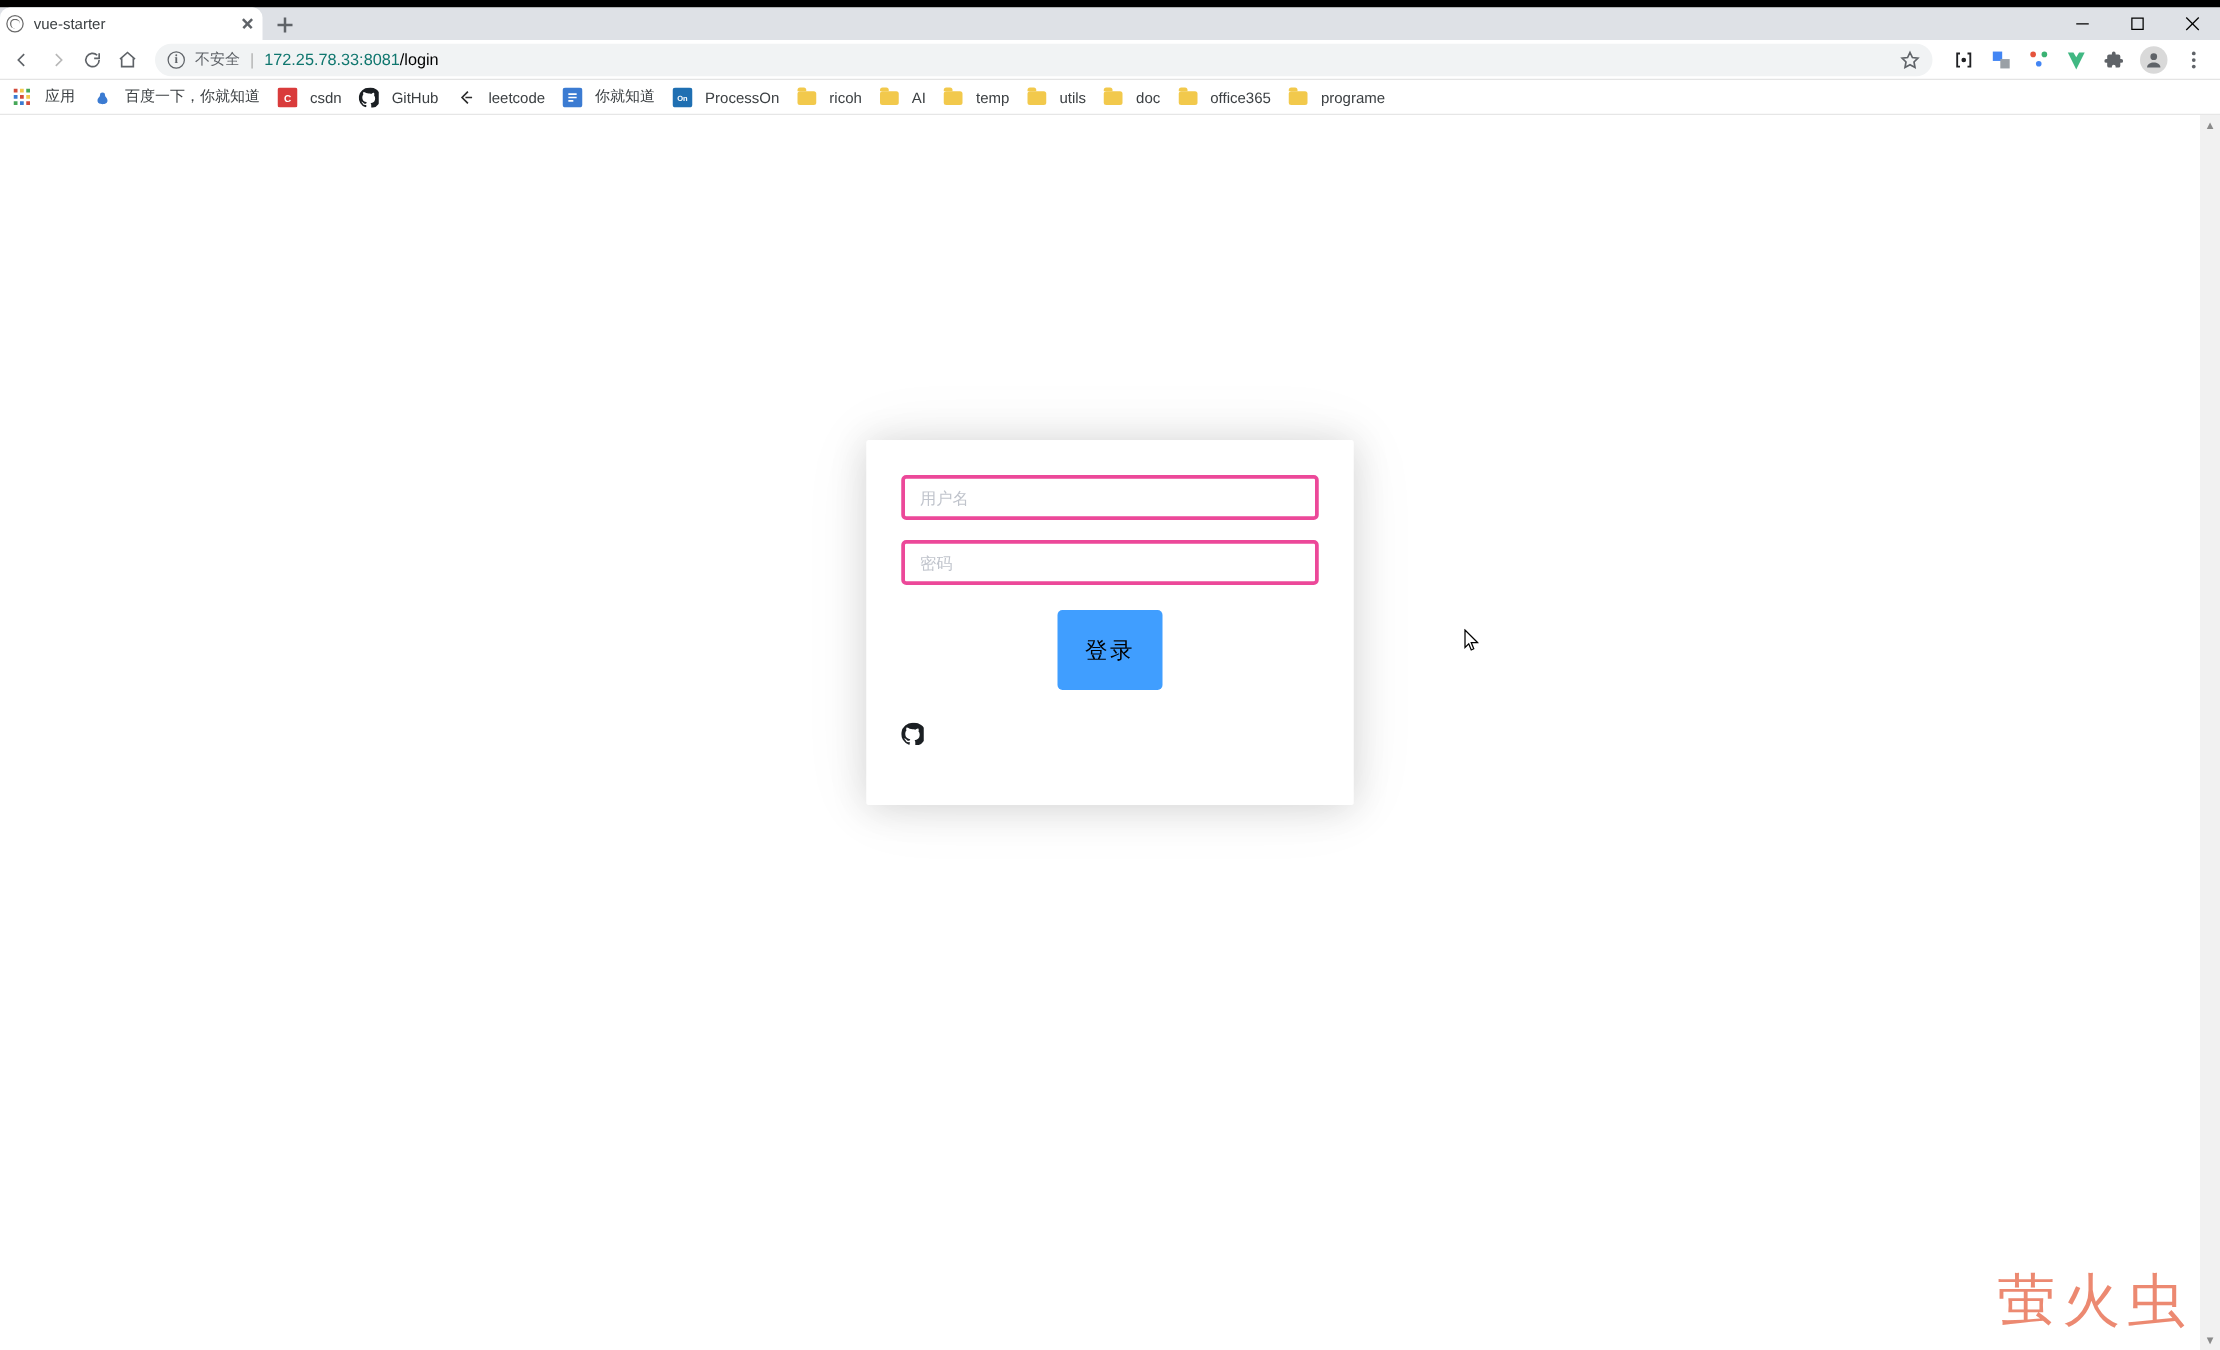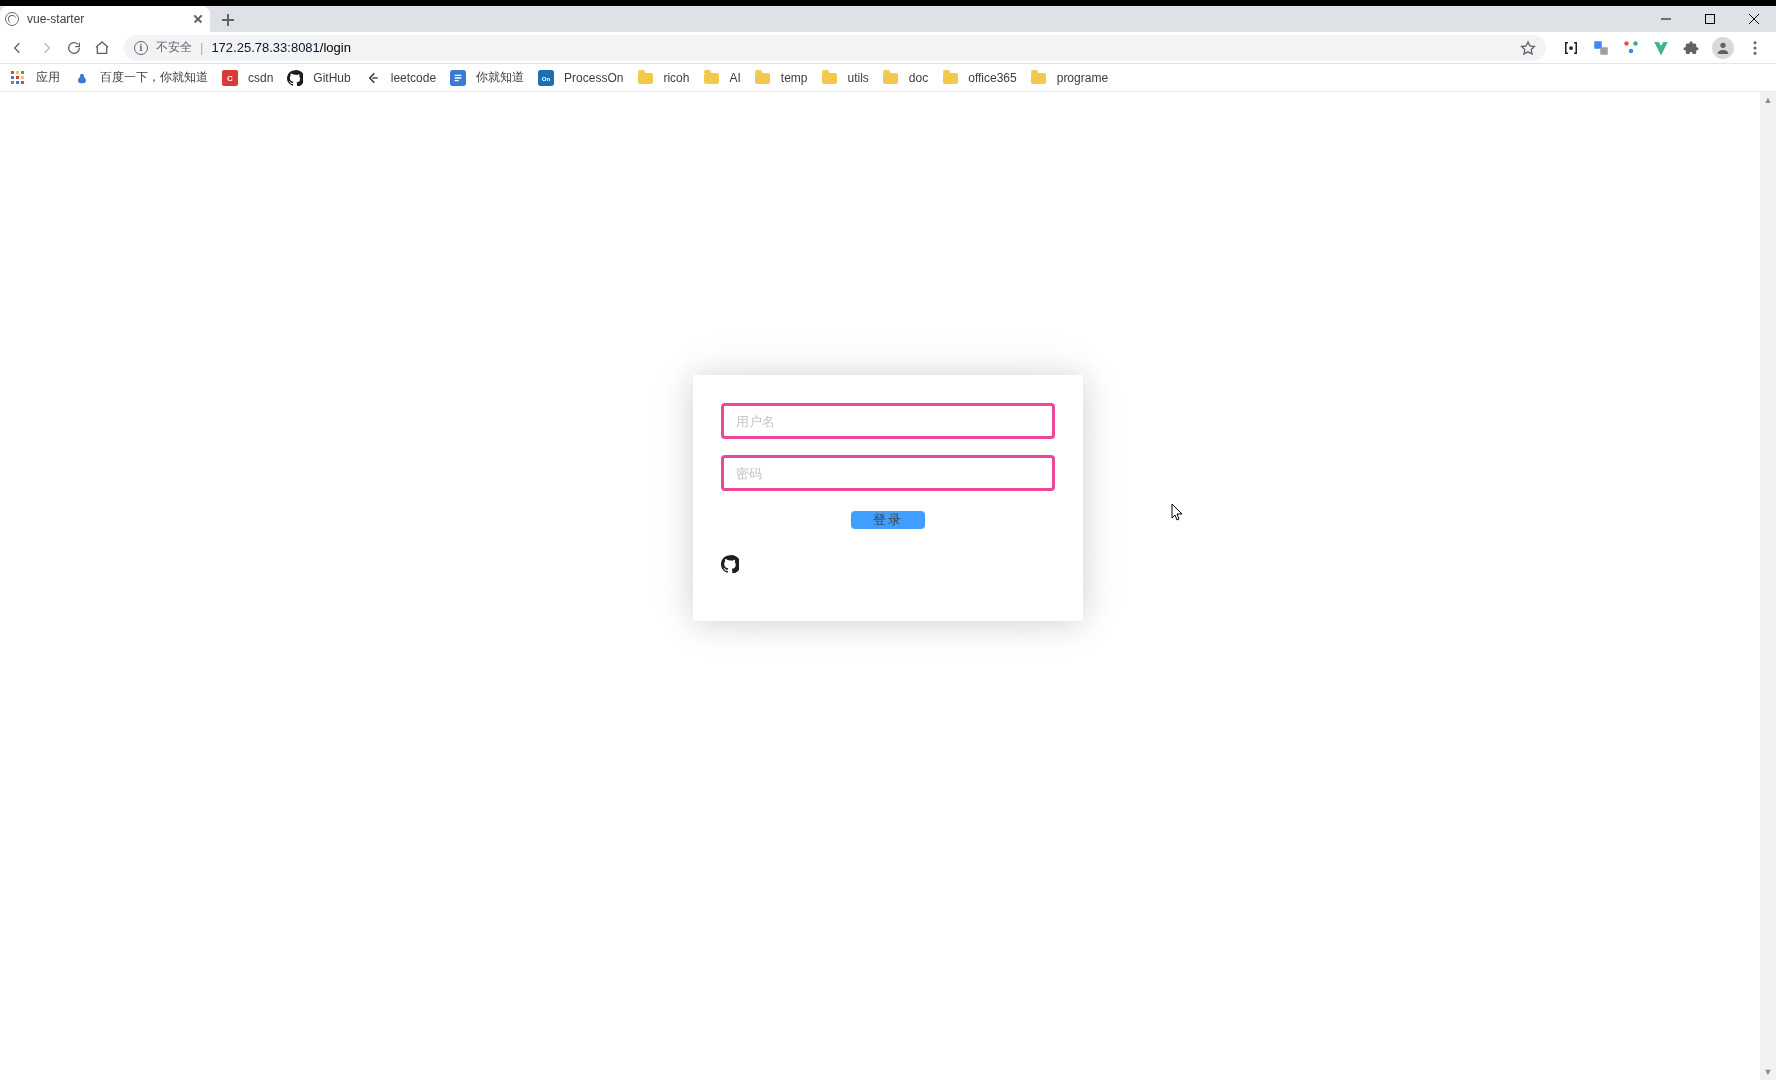--- a/index.html
+++ b/index.html
@@ -41,21 +41,21 @@
   
   .toolbar{height:32px;background:var(--toolbar-bg);border-bottom:1px solid #e4e4e4;display:flex;align-items:center;padding:0 6px;gap:4px;}
   .navbtn{width:24px;height:24px;display:flex;align-items:center;justify-content:center;color:var(--icon);border-radius:50%;}
   .navbtn svg{width:16px;height:16px;stroke:#5f6368;fill:none;stroke-width:2;}
   .navbtn.disabled svg{stroke:#b8b8b8;}
   .omnibox{flex:1;height:26px;background:#f1f3f4;border-radius:13px;display:flex;align-items:center;padding:0 10px;gap:8px;margin:0 6px;}
   .omnibox .site-info{width:14px;height:14px;border:1.5px solid #5f6368;border-radius:50%;display:flex;align-items:center;justify-content:center;font-size:10px;line-height:1;color:#5f6368;font-family:Georgia,serif;font-weight:bold;}
   .omnibox .warn{font-size:12px;color:#5f6368;}
   .omnibox .sep{color:#b0b0b0;}
   .omnibox .url{font-size:13px;color:#202124;}
-  .omnibox .url .host{color:#0f172a;}
+  .omnibox .url .host{color:#0f766e;}
   .omnibox .url .path{color:#000000;}
   .omnibox .right{margin-left:auto;display:flex;align-items:center;gap:14px;}
   .star{width:16px;height:16px;}
 
   .ext-icons{display:flex;align-items:center;gap:12px;padding:0 6px;}
   .ext-icons .ico{width:18px;height:18px;display:flex;align-items:center;justify-content:center;}
   .avatar{width:22px;height:22px;border-radius:50%;background:#d9d9d9;display:flex;align-items:center;justify-content:center;}
 
   
   .bookbar{height:28px;background:var(--toolbar-bg);border-bottom:1px solid #e6e6e6;display:flex;align-items:center;gap:14px;padding:0 10px;font-size:12px;color:#3c4043;}
@@ -83,22 +83,22 @@
     box-shadow:0 2px 30px rgba(0,0,0,.14), 0 0 60px rgba(0,0,0,.06);
     padding:28px 28px 48px;
   }
   .fld{
     width:100%;height:36px;border:3px solid #ec4899;border-radius:4px;
     background:#fff;padding:0 12px;font-size:13px;outline:none;margin-bottom:16px;
   }
   .fld::placeholder{color:#c0c4cc;}
   .btn-row{display:flex;justify-content:center;margin-top:4px;}
   .btn{
-    background:var(--blue);color:#404040;border:none;border-radius:4px;
-    padding:0 22px;font-size:13px;letter-spacing:2px;cursor:pointer;
+    background:var(--blue);color:#000000;border:none;border-radius:4px;
+    padding:20px 22px;font-size:18px;letter-spacing:2px;cursor:pointer;
   }
   .gh-link{margin-top:26px;width:18px;height:18px;}
 
   
   .vscroll{position:absolute;right:0;top:0;width:16px;height:100%;background:#f1f1f1;}
   .vscroll-top,.vscroll-bot{position:absolute;width:100%;height:16px;background:#f1f1f1;display:flex;align-items:center;justify-content:center;color:#8a8a8a;font-size:9px;}
   .vscroll-top{top:0;}
   .vscroll-bot{bottom:0;}
 
   
@@ -359,19 +359,20 @@
           <path d="M8 .2a8 8 0 0 0-2.53 15.59c.4.07.55-.17.55-.38v-1.5C3.73 14.4 3.27 13 3.27 13c-.36-.92-.88-1.17-.88-1.17-.72-.5.05-.49.05-.49.8.06 1.22.82 1.22.82.71 1.21 1.87.86 2.33.66.07-.52.28-.86.5-1.06-1.78-.2-3.64-.89-3.64-3.95 0-.87.31-1.58.82-2.14-.08-.2-.36-1.02.08-2.12 0 0 .67-.21 2.2.82A7.6 7.6 0 0 1 8 4.84c.68 0 1.36.09 2 .27 1.53-1.03 2.2-.82 2.2-.82.44 1.1.16 1.92.08 2.12.51.56.82 1.27.82 2.14 0 3.07-1.87 3.75-3.65 3.95.29.25.54.73.54 1.48v2.19c0 .21.15.46.55.38A8 8 0 0 0 8 .2z"></path>
         </svg>
     </div>
   </div>
 
   <div class="vscroll">
     <div class="vscroll-top">▲</div>
     <div class="vscroll-bot">▼</div>
   </div>
 
+  <div class="watermark">萤火虫</div>
 
   <div class="cursor" style="left:1171px;top:411px;">
     <svg viewBox="0 0 12 18">
         <path d="M1 1l0 14 3-3 2 5 2-1-2-5 5 0z" fill="#fff" stroke="#000" stroke-width="1"></path>
       </svg>
   </div>
 </div>
 
 </body></html>

